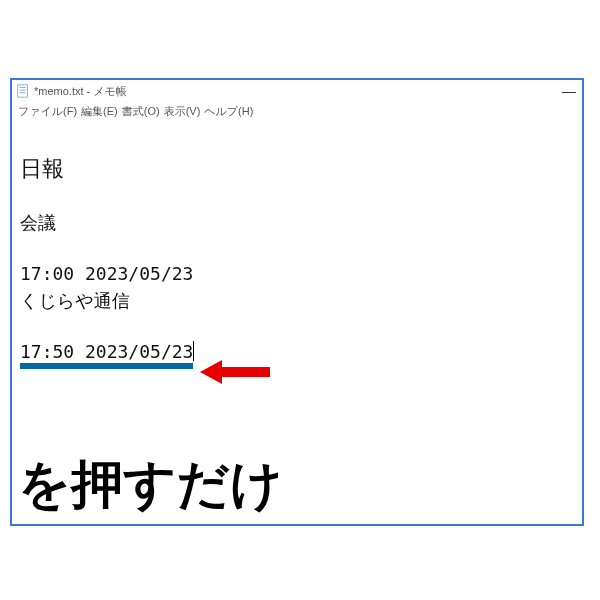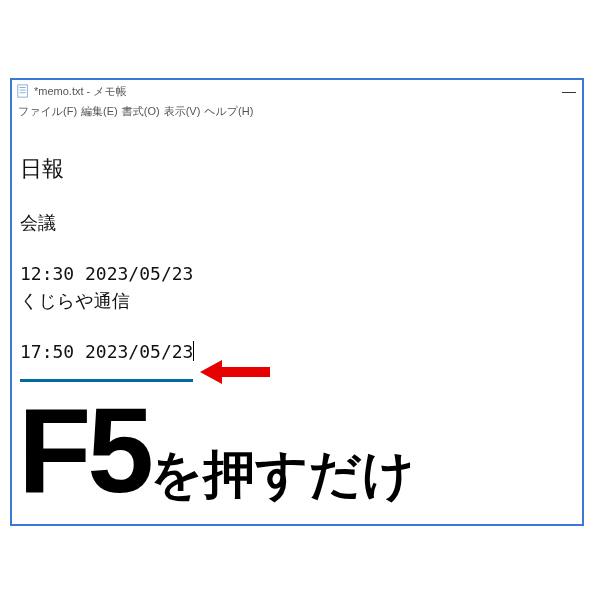--- a/index.html
+++ b/index.html
@@ -66,22 +66,22 @@
       color: #111;
       font-family: "MS Gothic", "メイリオ", monospace;
     }
     .editor .big { font-size: 22px; margin-top: 29px; }
     .blank { height: 24px; }
     .hl-wrap {
       display: inline-block;
       position: relative;
     }
     .hl {
-      border-bottom: 3px solid #0369a1;
-      padding-bottom: 17px;
+      border-bottom: 6px solid #0369a1;
+      padding-bottom: 1px;
     }
     .caret {
       border-right: 1.5px solid #000;
       margin-left: 0px;
       display: inline-block;
       height: 20px;
       vertical-align: -3px;
     }
     .arrow {
       position: absolute;
@@ -132,31 +132,30 @@
     <span>編集(E)</span>
     <span>書式(O)</span>
     <span>表示(V)</span>
     <span>ヘルプ(H)</span>
   </div>
   <div class="editor">
     <div class="big">日報</div>
     <div class="blank"></div>
     <div>会議</div>
     <div class="blank"></div>
-    <div>12:30 2023/05/23</div>
+    <div>17:00 2023/05/23</div>
     <div>くじらや通信</div>
     <div class="blank"></div>
     <div class="hl-wrap">
       <span class="hl">17:50 2023/05/23</span><span class="caret"></span>
     </div>
   </div>
 </div>
 
 <div class="arrow" style="left:200px; top:358px;">
   <svg width="70" height="28" viewBox="0 0 70 28">
     <polygon points="0,14 22,2 22,9 70,9 70,19 22,19 22,26" fill="#e60000"></polygon>
   </svg>
 </div>
 
 <div class="overlay">
-  <span class="f5">F5</span>
   <span class="rest">を押すだけ</span>
 </div>
 
 </body></html>

